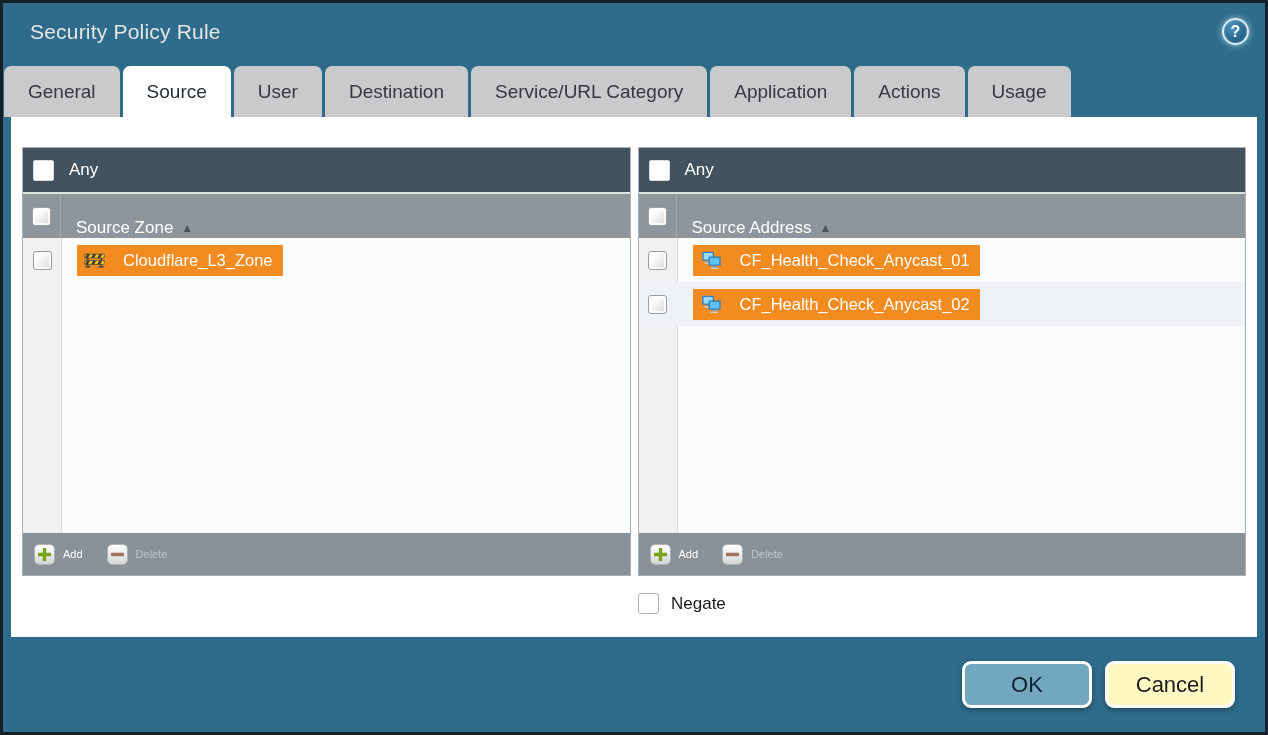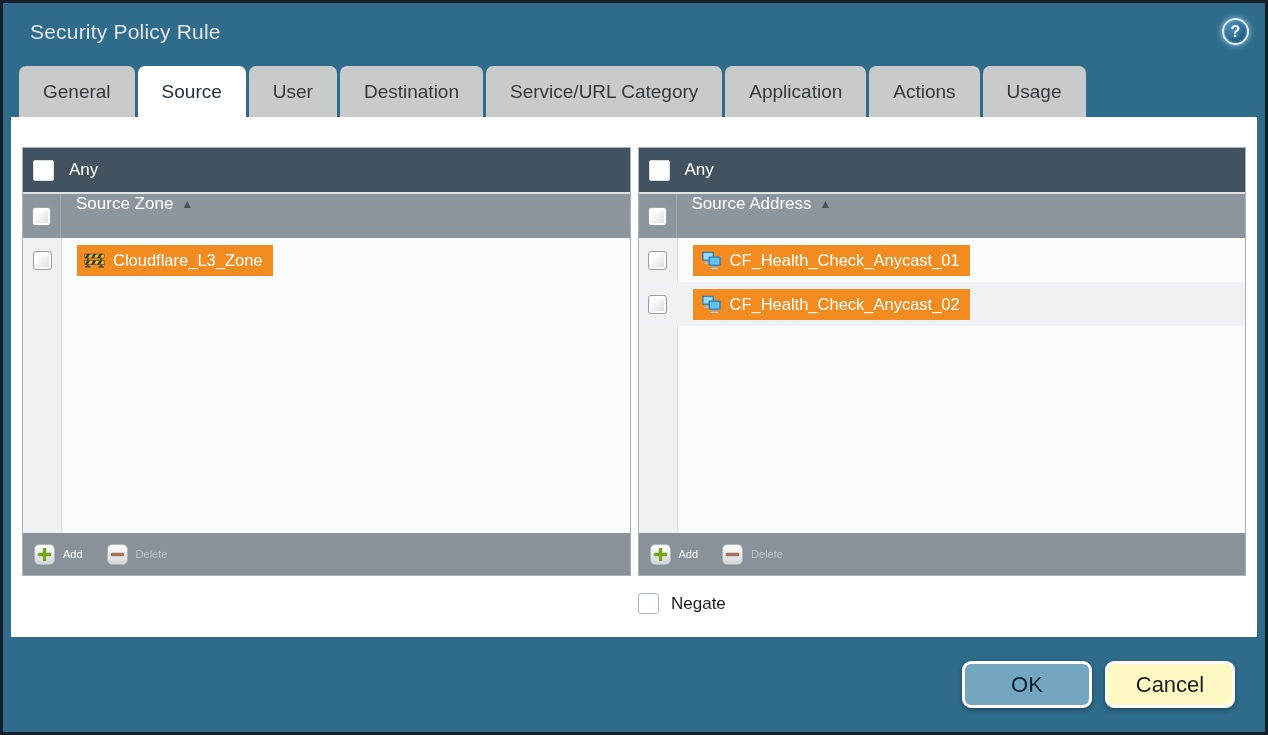--- a/index.html
+++ b/index.html
@@ -16,42 +16,42 @@
   .title { flex:1; color:#e5e5e5; font-size:21px; letter-spacing:.2px; }
   .help-icon {
     width:27px; height:27px; border-radius:50%;
     background:radial-gradient(circle at 38% 32%, #4e95bd, #1c5c83 70%);
     border:2px solid #dceef8;
     box-shadow:0 0 6px rgba(190,227,248,.8), inset 0 0 3px rgba(255,255,255,.55);
     color:#fff; font-size:16px; font-weight:bold;
     display:grid; place-items:center; cursor:pointer; line-height:1;
   }
   
-  .tabs { height:57px; flex:0 0 57px; display:flex; align-items:flex-end; padding-left:16px; }
+  .tabs { height:57px; flex:0 0 57px; display:flex; align-items:flex-end; padding-left:1px; }
   .tab {
     background:#c9cacb; color:#35393c;
     font-size:19px; line-height:51px; height:51px;
     padding:0 24px; margin-right:3px;
     border-radius:7px 7px 0 0;
     border:none; cursor:pointer; white-space:nowrap;
   }
   .tab.active { background:#ffffff; color:#24313a; }
   
   .content { background:#ffffff; margin:0 8px; height:520px; flex:0 0 520px; padding:30px 11px 0; }
   .panels { display:flex; gap:7px; }
   .panel { flex:1 1 0; height:429px; display:flex; flex-direction:column; border:1px solid #a9b2b8; }
   .panel-any {
     height:44px; flex:0 0 44px; background:#42535f;
     display:flex; align-items:center; gap:15px; padding:0 10px;
     color:#fff; font-size:17px;
   }
   .panel-colheader {
     height:46px; flex:0 0 46px; background:#8d969d;
     border-top:2px solid #dfe3e4;
-    display:flex; align-items:flex-start; color:#fff; font-size:17px;
+    display:flex; align-items:flex-end; color:#fff; font-size:17px;
   }
   .colheader-cbcell { width:38px; flex:0 0 38px; display:flex; justify-content:center; border-right:1px solid #a0a9af; align-self:stretch; align-items:center; }
   .colheader-label { padding-left:15px; display:flex; align-items:center; gap:8px; }
   .sort-arrow { color:#47545c; font-size:12px; }
   .panel-list { flex:1; background:#fafbfb; position:relative; overflow:hidden; }
   .panel-list::before {
     content:""; position:absolute; left:0; top:0; bottom:0; width:38px;
     background:#f0f1f1; border-right:1px solid #d7dbdd;
   }
   .row { position:relative; display:flex; height:44px; align-items:center; }
@@ -61,21 +61,21 @@
   
   .cb { display:inline-block; cursor:pointer; }
   .cb-flat { width:21px; height:21px; background:#fff; border:1px solid #d8dcdd; border-radius:2px; }
   .cb-3d {
     width:19px; height:19px; border-radius:3px; border:1px solid #989ea1;
     background:linear-gradient(135deg,#ffffff 25%,#d6d9da);
     box-shadow:inset 0 0 0 2px rgba(255,255,255,.8);
   }
   
   .chip {
-    display:inline-flex; align-items:center; gap:8px;
+    display:inline-flex; align-items:center; gap:18px;
     background:#f28b20; color:#ffffff;
     font-size:16.5px; padding:4px 10px 4px 7px; height:31px; cursor:pointer;
   }
   .chip-icon { display:inline-flex; }
   .chip-icon svg { display:none; }
   .chip-icon.zone-icon .ic-zone { display:block; }
   .chip-icon.address-icon .ic-address { display:block; }
   
   .panel-toolbar {
     height:42px; flex:0 0 42px; background:#899299;

